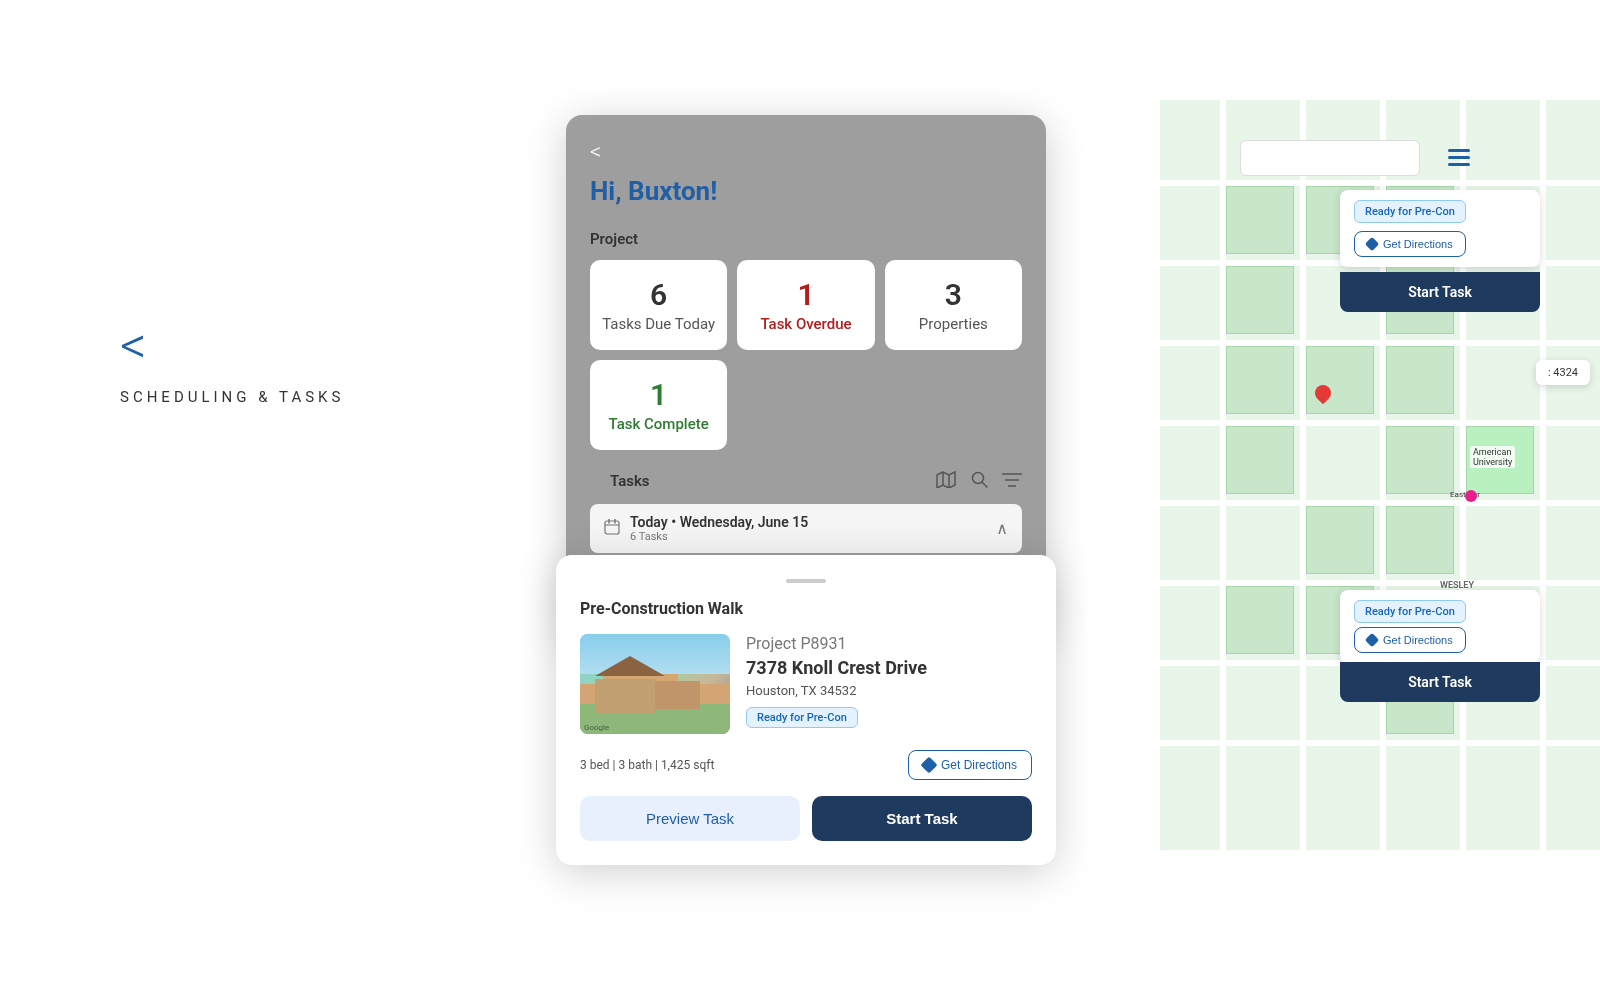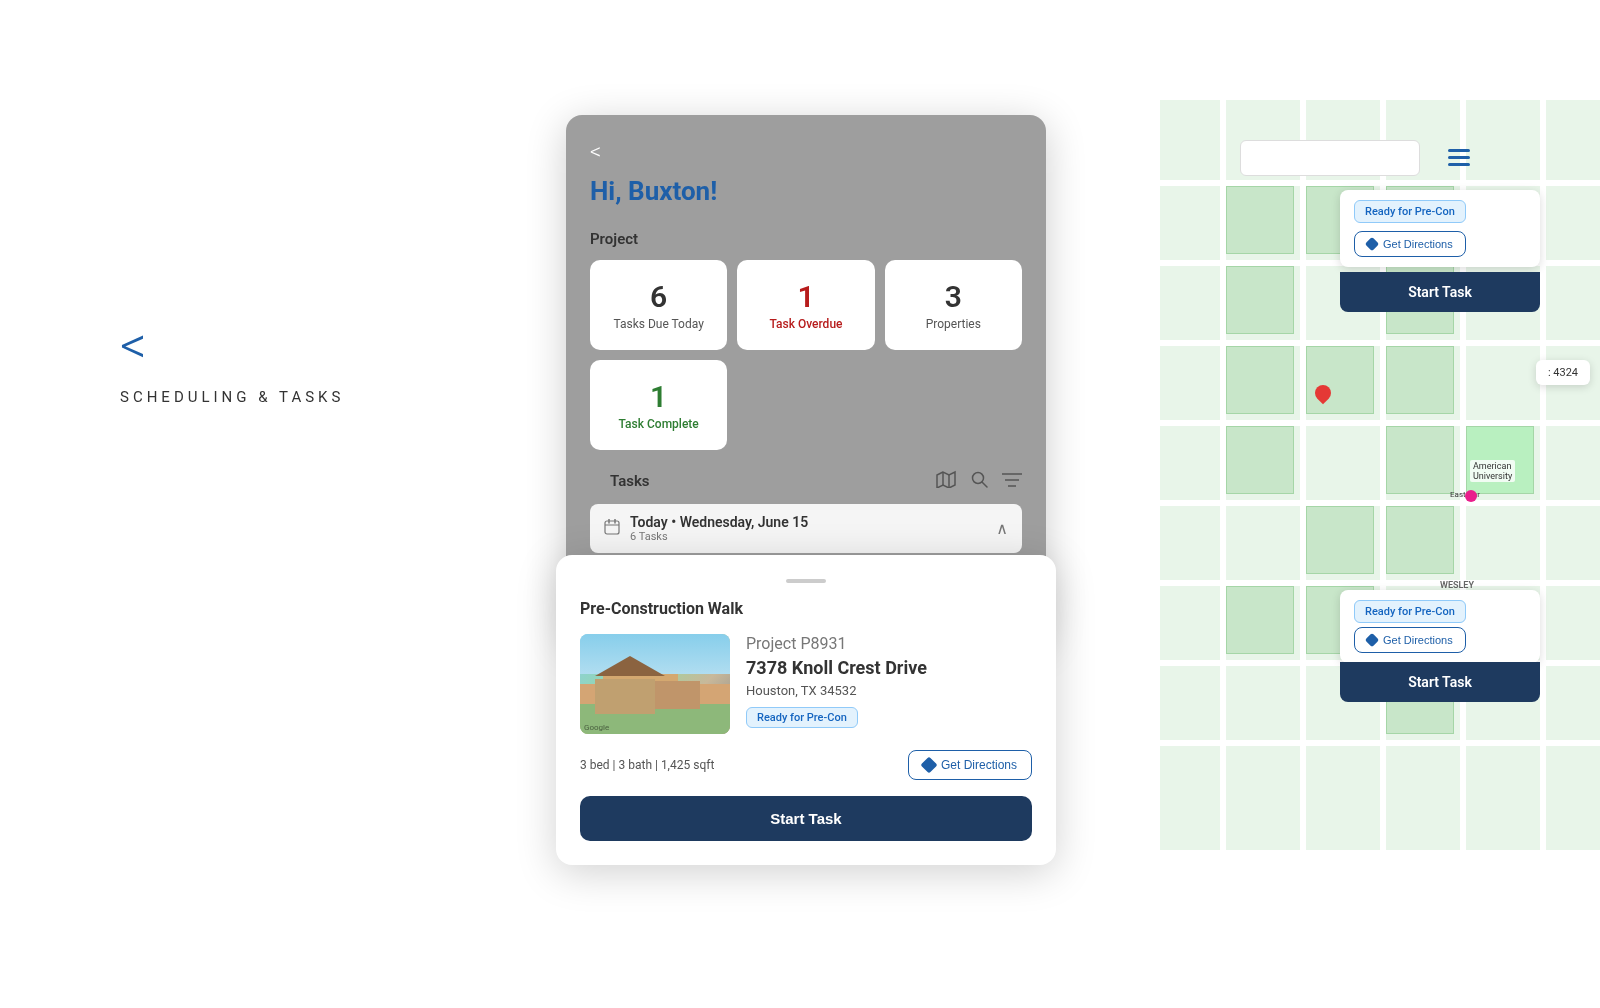--- a/index.html
+++ b/index.html
@@ -131,21 +131,21 @@
     .cell-number {
       font-size: 30px;
       font-weight: 600;
       color: #333;
       line-height: 1.1;
     }
     .cell-number.overdue { color: #b71c1c; }
     .cell-number.complete { color: #2e7d32; }
 
     .cell-label {
-      font-size: 12px;
+      font-size: 15px;
       color: #555;
       text-align: center;
       margin-top: 4px;
     }
     .cell-label.overdue { color: #b71c1c; font-weight: 500; }
     .cell-label.complete { color: #2e7d32; font-weight: 500; }
 
     
     .donut-bottom-label {
       font-size: 11px;
@@ -540,21 +540,21 @@
   <div class="map-block" style="top:406px;left:146px;width:68px;height:68px;"></div>
   <div class="map-block" style="top:406px;left:226px;width:68px;height:68px;"></div>
   <div class="map-block" style="top:486px;left:66px;width:68px;height:68px;"></div>
   <div class="map-block" style="top:486px;left:146px;width:68px;height:68px;"></div>
   <div class="map-block" style="top:566px;left:226px;width:68px;height:68px;"></div>
 
   <div style="position:absolute;top:285px;left:155px;width:16px;height:16px;background:#e53935;border-radius:50% 50% 50% 0;transform:rotate(-45deg);z-index:2;"></div>
 
   <div style="position:absolute;top:390px;left:305px;width:12px;height:12px;background:#e91e8c;border-radius:50%;z-index:2;"></div>
 
-  <div style="position:absolute;top:360px;left:310px;font-size:9px;color:#333;background:rgba(255,255,255,0.8);padding:1px 3px;border-radius:2px;">American<br>University</div>
+  <div style="position:absolute;top:346px;left:310px;font-size:9px;color:#333;background:rgba(255,255,255,0.8);padding:1px 3px;border-radius:2px;">American<br>University</div>
   <div style="position:absolute;top:390px;left:290px;font-size:8px;color:#333;">East Car</div>
   <div style="position:absolute;top:480px;left:280px;font-size:9px;color:#666;font-weight:600;">WESLEY<br>HEIGHTS</div>
 </div>
 
 <div class="map-address-bar">
   <span>: 4324</span>
 </div>
 
 <div class="top-search"></div>
 <div class="top-menu">
@@ -726,15 +726,16 @@
 
   <div class="property-specs-row">
     <span class="property-specs">3 bed | 3 bath | 1,425 sqft</span>
     <button class="get-directions-btn">
       <span style="width:12px;height:12px;background:#1e5fa8;transform:rotate(45deg);display:inline-block;border-radius:2px;"></span>
       <span>Get Directions</span>
     </button>
   </div>
 
   <div class="drawer-buttons">
+    <button class="preview-btn">Preview Task</button>
     <button class="start-btn">Start Task</button>
   </div>
 </div>
 
 </body></html>

